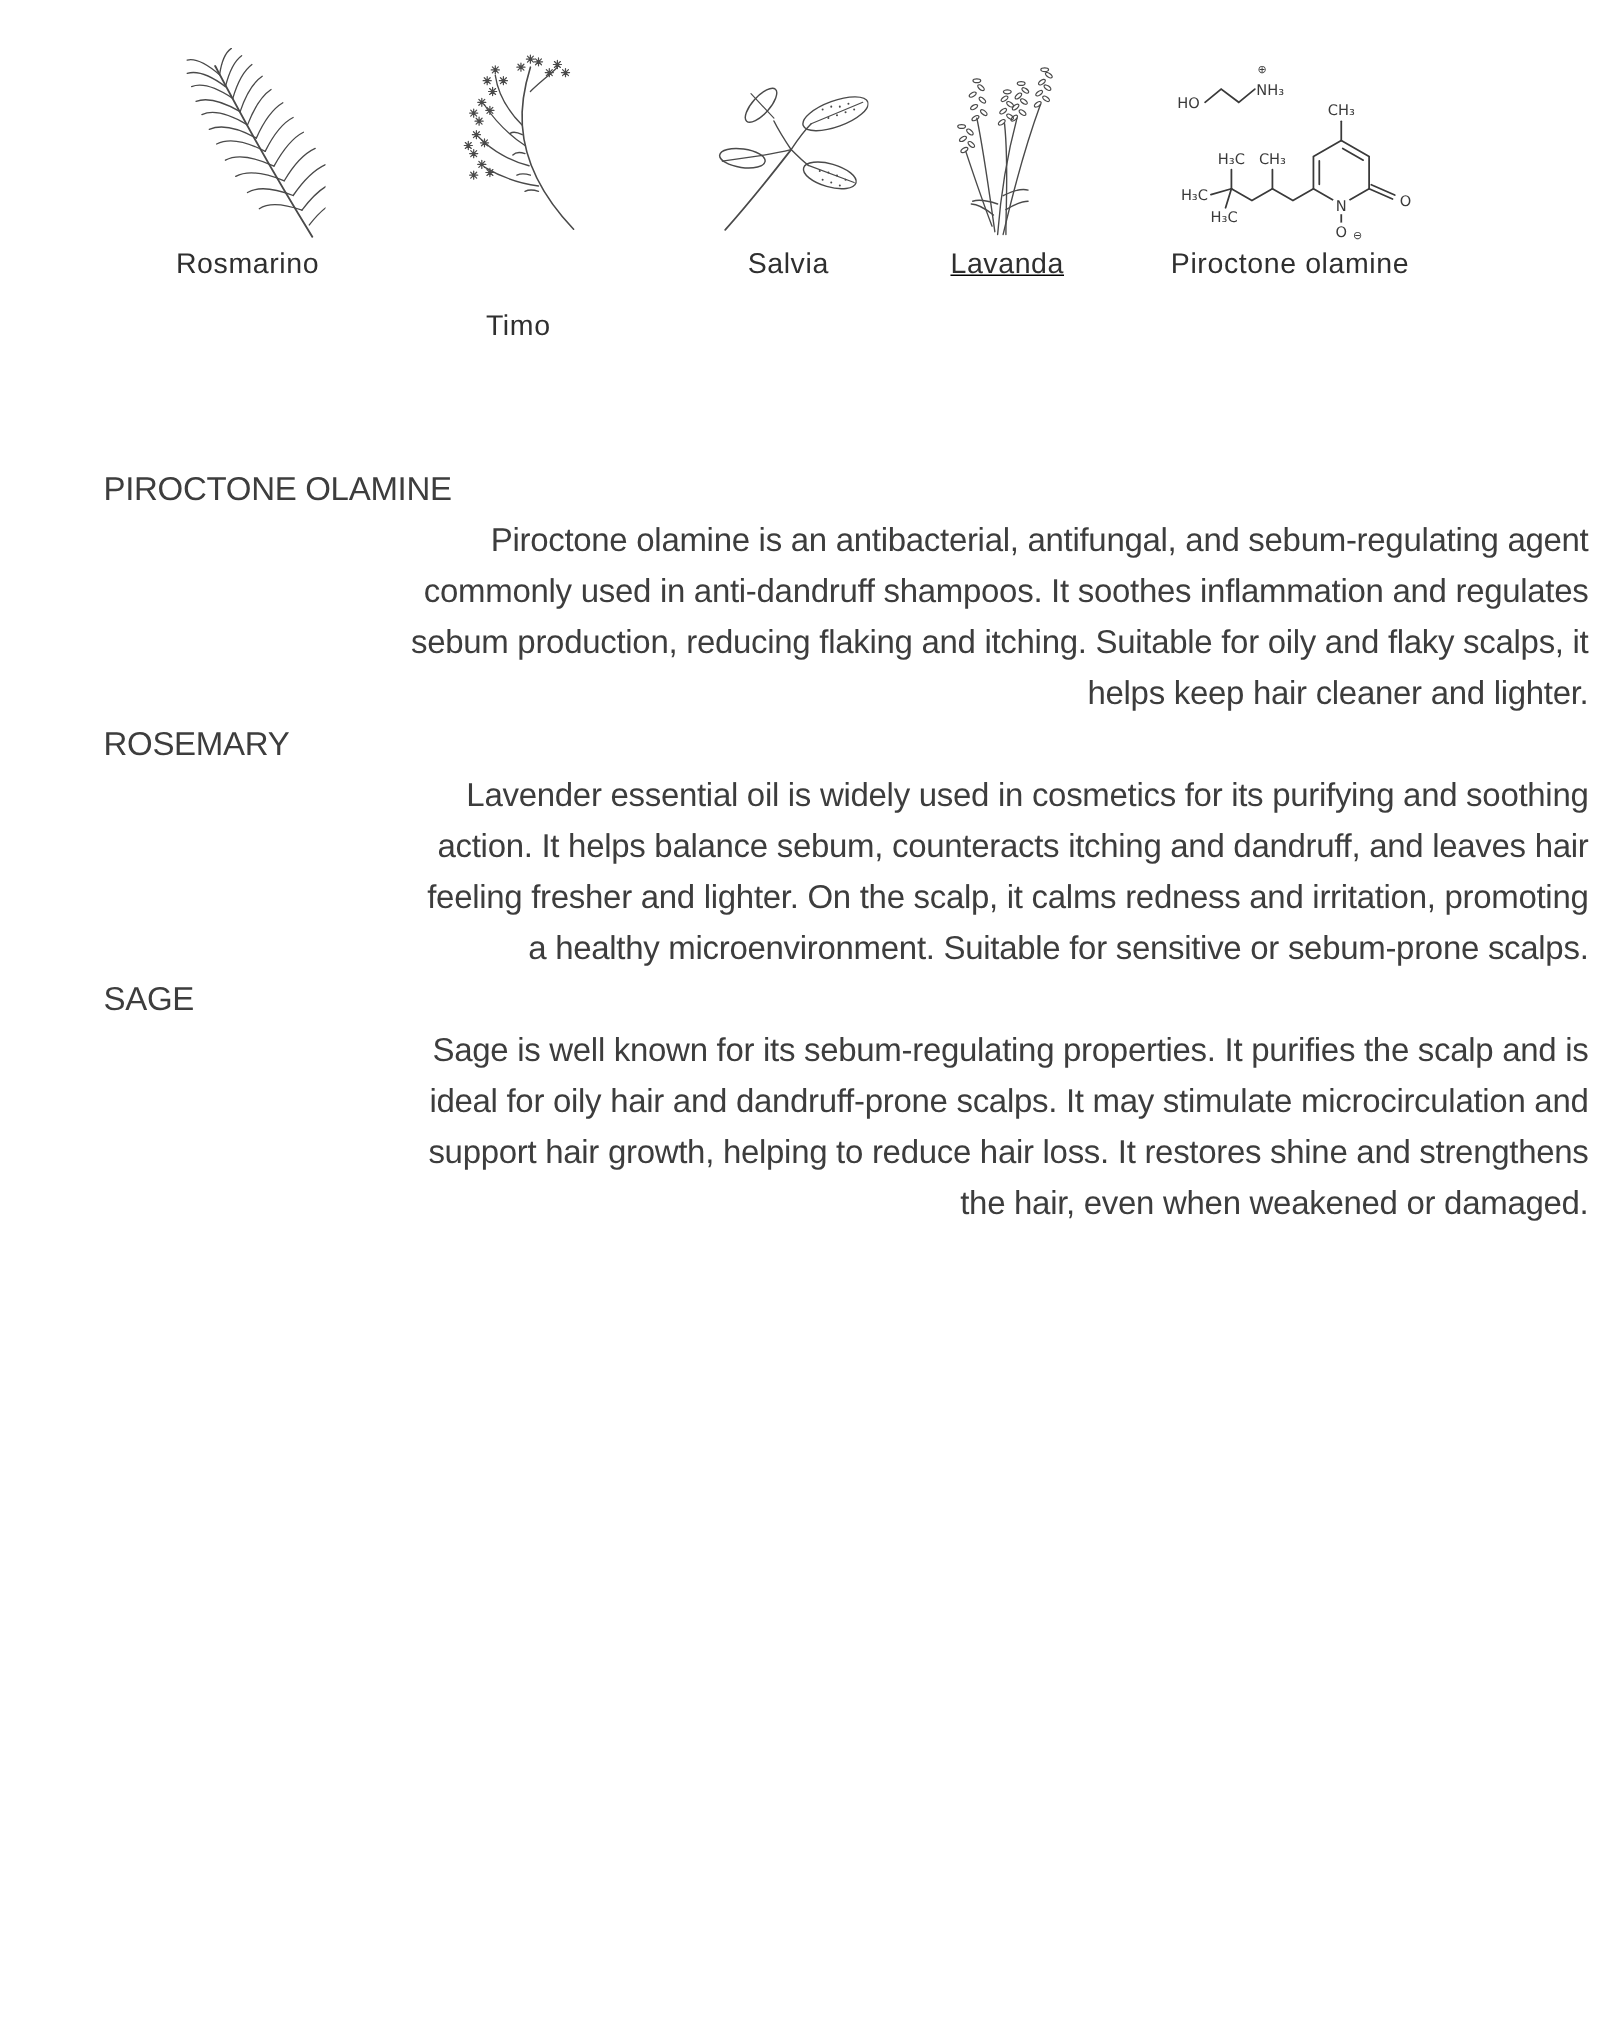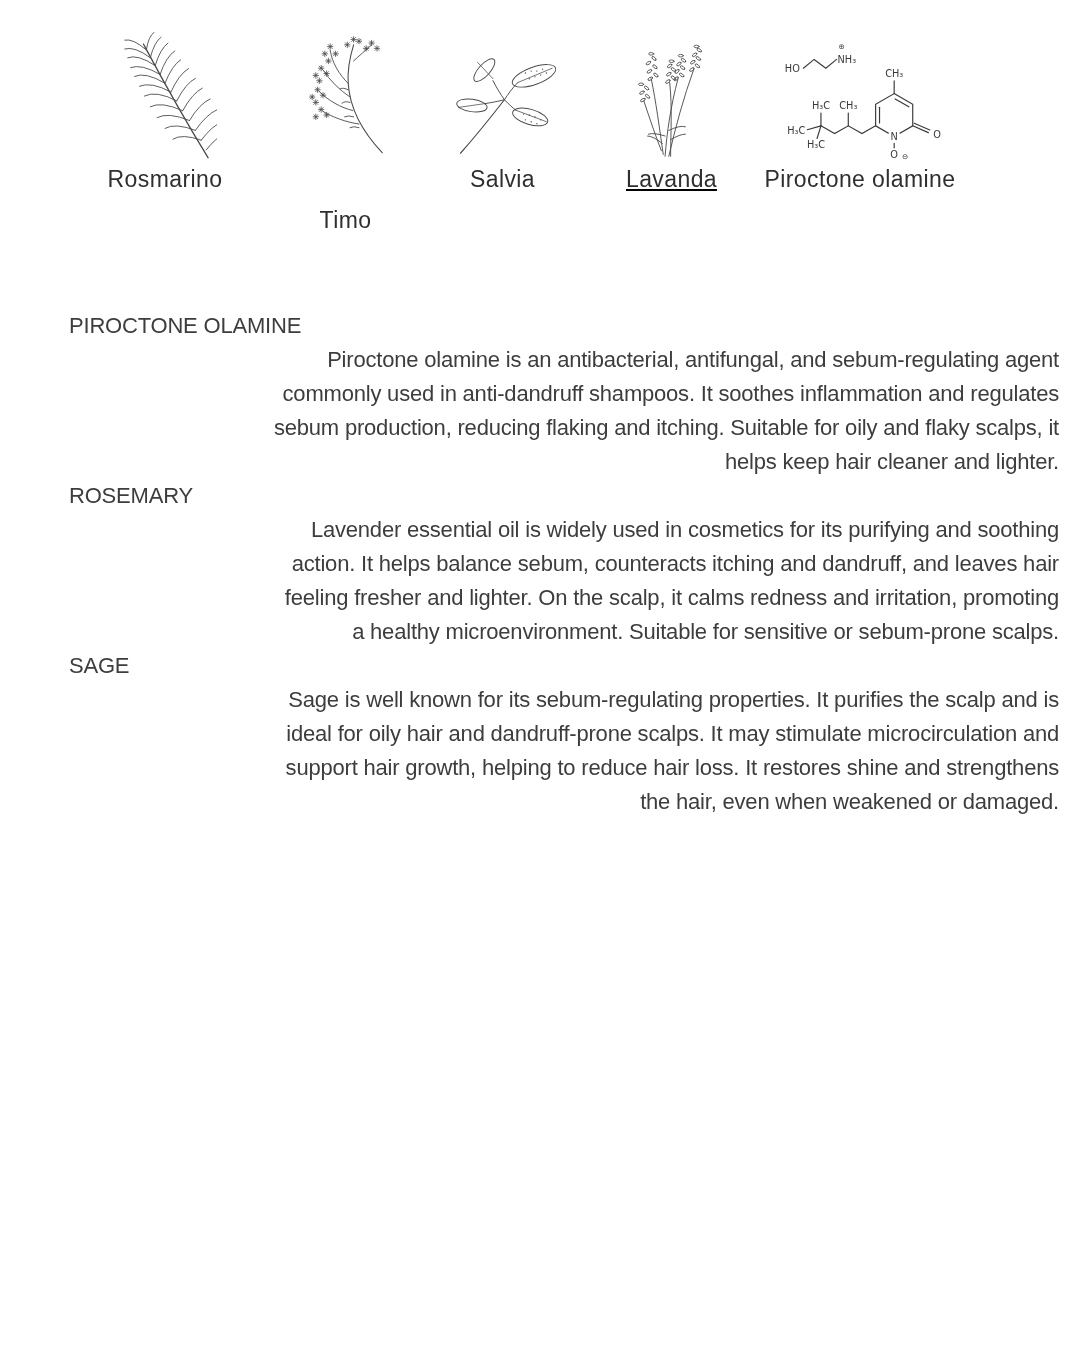--- a/index.html
+++ b/index.html
@@ -7,25 +7,25 @@
     position:relative;
     width:1080px;height:1350px;
     background:#ffffff;
     font-family:"Liberation Sans",sans-serif;
     overflow:hidden;
   }
   .figures-row{position:absolute;top:30px;left:0;width:1080px;height:175px;}
   .figure{position:absolute;display:flex;flex-direction:column;align-items:center;}
   .figure .art{height:130px;display:flex;align-items:flex-end;justify-content:center;}
   .figure .fig-label{
-    margin-top:6px;font-size:23px;color:#2f2f2f;letter-spacing:0.4px;white-space:nowrap;
+    margin-top:6px;font-size:19px;color:#2f2f2f;letter-spacing:0.4px;white-space:nowrap;
   }
   .fig-rosemary{left:100px;width:130px;}
   .fig-thyme{left:288px;width:115px;gap:41px;}
-  .fig-sage{left:445px;width:115px;}
+  .fig-sage{left:468px;width:115px;}
   .fig-lavender{left:614px;width:115px;text-decoration:underline;}
   .fig-piroctone{left:770px;width:180px;}
   svg{display:block;}
   .sketch{stroke:#4a4a4a;fill:none;stroke-width:1;stroke-linecap:round;}
   .sketch-thin{stroke:#4a4a4a;fill:none;stroke-width:0.9;stroke-linecap:round;}
   .dot{fill:#4a4a4a;stroke:none;}
   .mol-line{stroke:#3a3a3a;fill:none;stroke-width:1.2;stroke-linecap:round;}
   .mol-text{font-family:"DejaVu Sans",sans-serif;font-size:10px;fill:#3a3a3a;stroke:none;}
   .mol-sign{font-family:"DejaVu Sans",sans-serif;font-size:7.5px;fill:#3a3a3a;stroke:none;}
   .mask{fill:#ffffff;stroke:none;}

